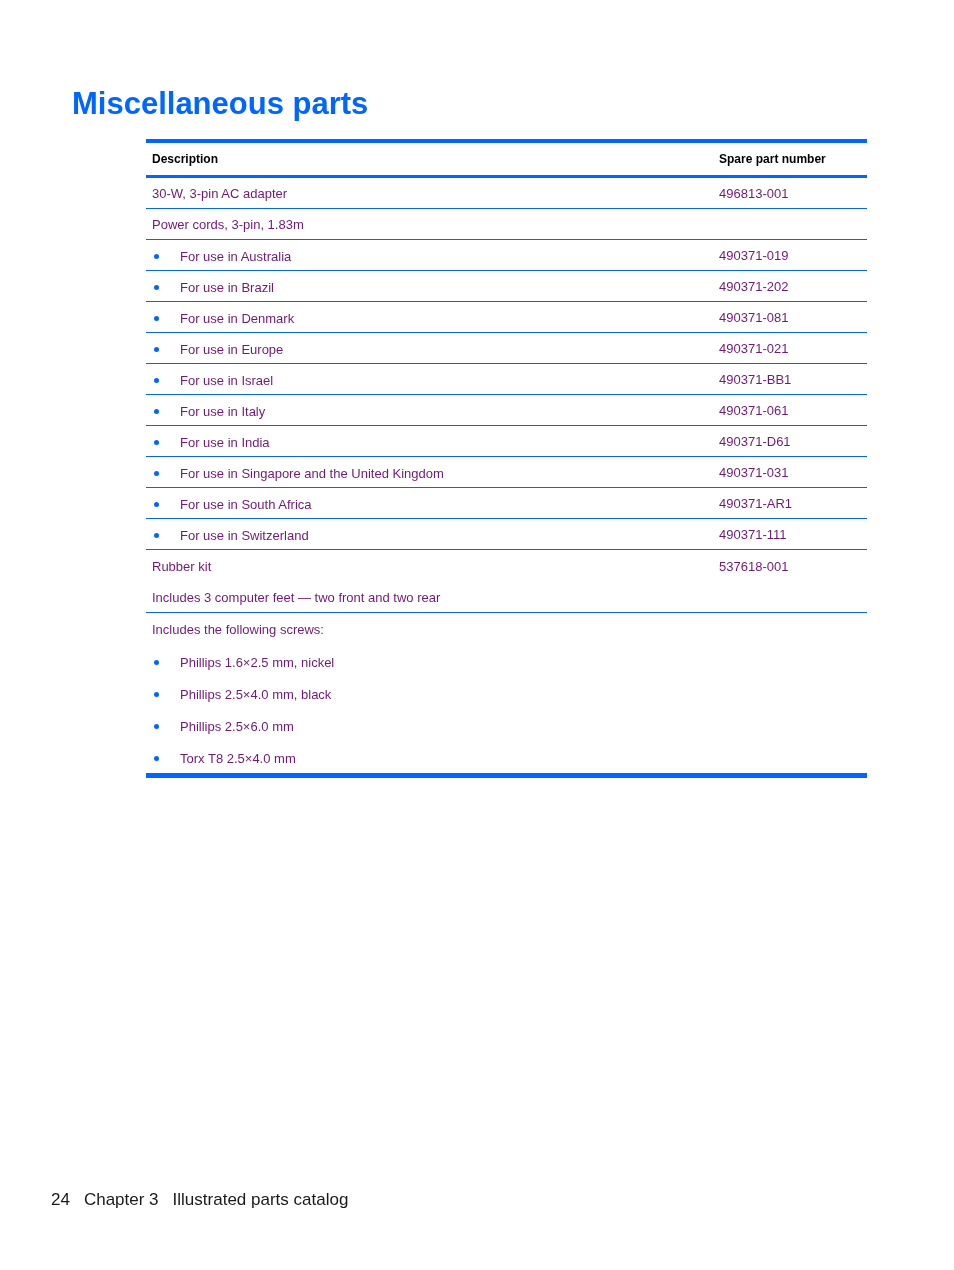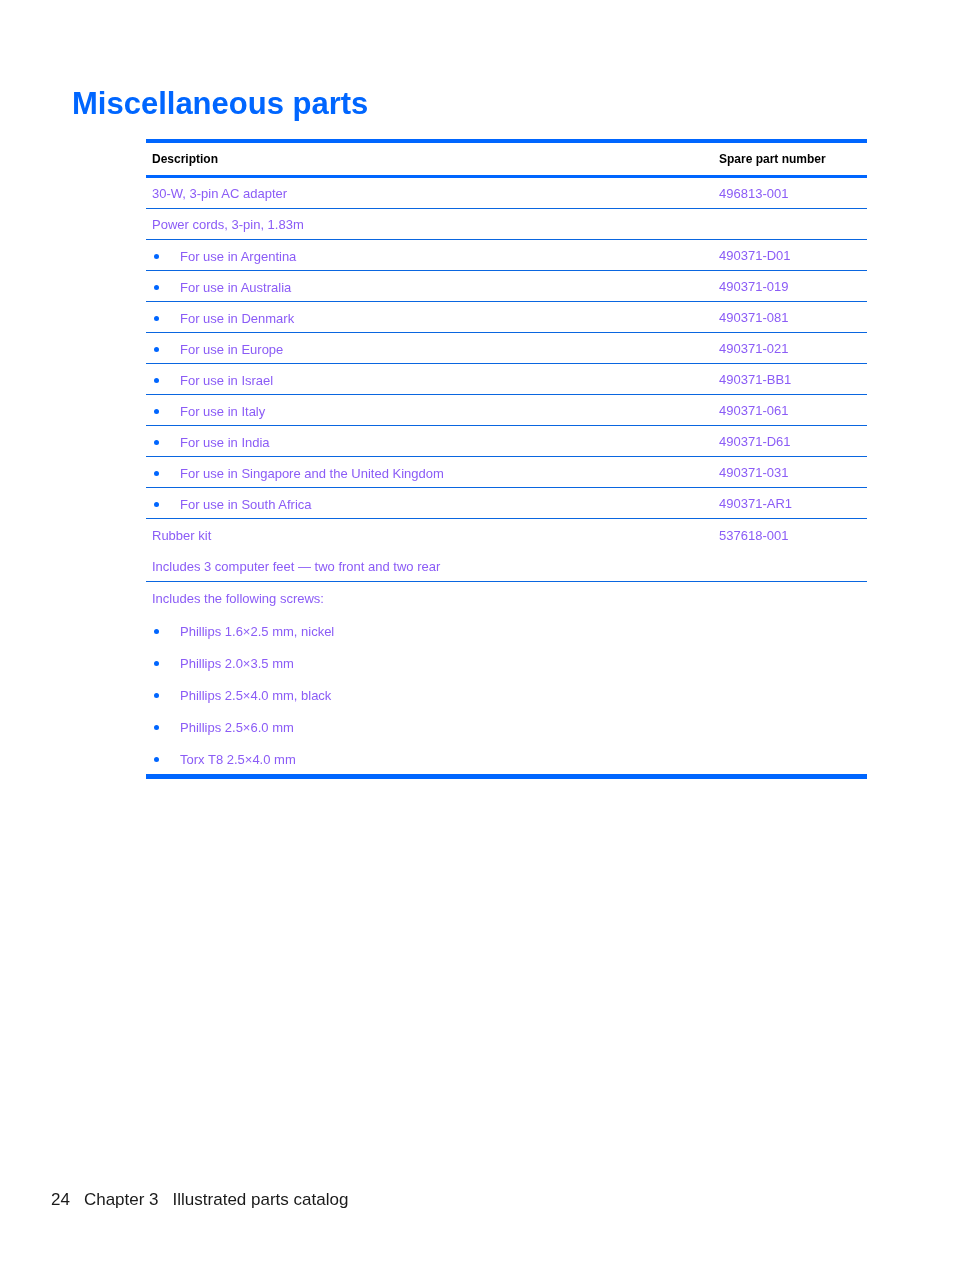--- a/index.html
+++ b/index.html
@@ -43,21 +43,21 @@
       font-size: 12px;
       height: 32px;
       padding: 0 6px;
       border-bottom: 3px solid #0066ff;
       color: #000;
     }
     .parts-table td {
       height: 30px;
       padding: 0 6px;
       vertical-align: middle;
-      color: #8b5cf6;
+      color: #701a75;
       margin-left: 20px;
     }
     .parts-table tr.sep td {
       border-bottom: 1px solid #0a66e0;
     }
     .parts-table tr.sub td {
       height: 32px;
     }
     .col-desc { width: 565px; }
     .col-part { width: 144px; }
@@ -101,34 +101,34 @@
         <td><span>30-W, 3-pin AC adapter</span></td>
         <td>496813-001</td>
       </tr>
       <tr class="sep">
         <td><span>Power cords, 3-pin, 1.83m</span></td>
         <td></td>
       </tr>
       <tr class="sep">
         <td><span class="bullet-wrap">
             <span class="bullet"></span>
-            <span>For use in Argentina</span>
-          </span></td>
-        <td>490371-D01</td>
-      </tr>
-      <tr class="sep">
-        <td><span class="bullet-wrap">
-            <span class="bullet"></span>
             <span>For use in Australia</span>
           </span></td>
         <td>490371-019</td>
       </tr>
       <tr class="sep">
         <td><span class="bullet-wrap">
             <span class="bullet"></span>
+            <span>For use in Brazil</span>
+          </span></td>
+        <td>490371-202</td>
+      </tr>
+      <tr class="sep">
+        <td><span class="bullet-wrap">
+            <span class="bullet"></span>
             <span>For use in Denmark</span>
           </span></td>
         <td>490371-081</td>
       </tr>
       <tr class="sep">
         <td><span class="bullet-wrap">
             <span class="bullet"></span>
             <span>For use in Europe</span>
           </span></td>
         <td>490371-021</td>
@@ -160,20 +160,27 @@
             <span>For use in Singapore and the United Kingdom</span>
           </span></td>
         <td>490371-031</td>
       </tr>
       <tr class="sep">
         <td><span class="bullet-wrap">
             <span class="bullet"></span>
             <span>For use in South Africa</span>
           </span></td>
         <td>490371-AR1</td>
+      </tr>
+      <tr class="sep">
+        <td><span class="bullet-wrap">
+            <span class="bullet"></span>
+            <span>For use in Switzerland</span>
+          </span></td>
+        <td>490371-111</td>
       </tr>
       <tr class="sub">
         <td><span>Rubber kit</span></td>
         <td>537618-001</td>
       </tr>
       <tr class="sep">
         <td><span>Includes 3 computer feet — two front and two rear</span></td>
         <td></td>
       </tr>
       <tr class="sub">
@@ -183,27 +190,20 @@
       <tr class="sub">
         <td><span class="bullet-wrap">
             <span class="bullet"></span>
             <span>Phillips 1.6×2.5 mm, nickel</span>
           </span></td>
         <td></td>
       </tr>
       <tr class="sub">
         <td><span class="bullet-wrap">
             <span class="bullet"></span>
-            <span>Phillips 2.0×3.5 mm</span>
-          </span></td>
-        <td></td>
-      </tr>
-      <tr class="sub">
-        <td><span class="bullet-wrap">
-            <span class="bullet"></span>
             <span>Phillips 2.5×4.0 mm, black</span>
           </span></td>
         <td></td>
       </tr>
       <tr class="sub">
         <td><span class="bullet-wrap">
             <span class="bullet"></span>
             <span>Phillips 2.5×6.0 mm</span>
           </span></td>
         <td></td>

